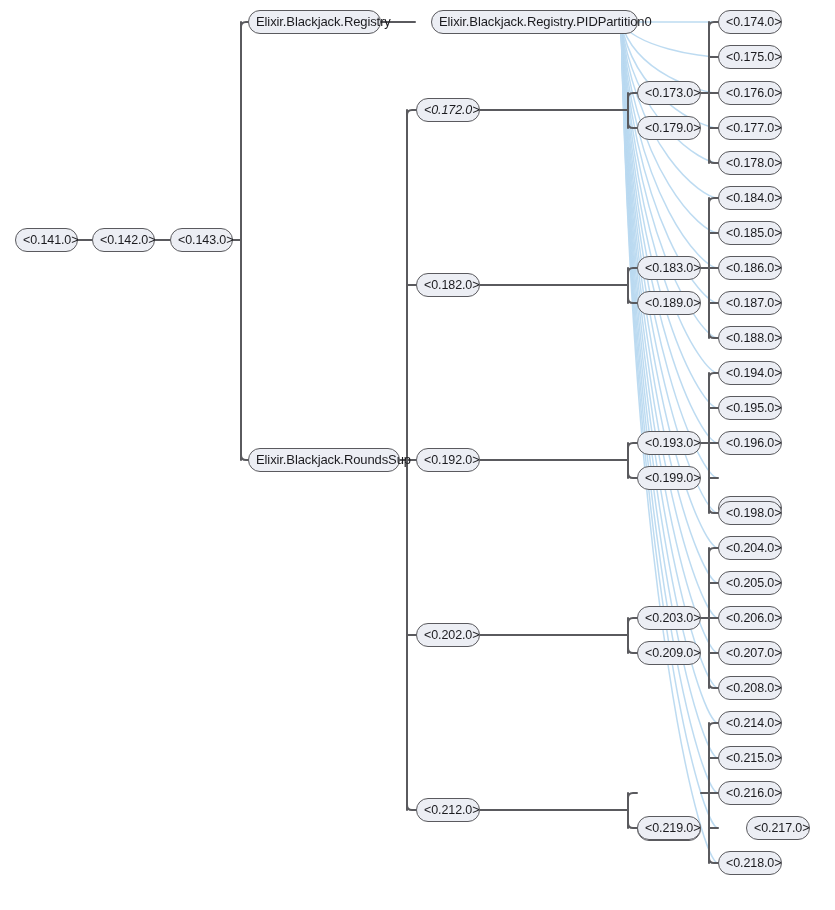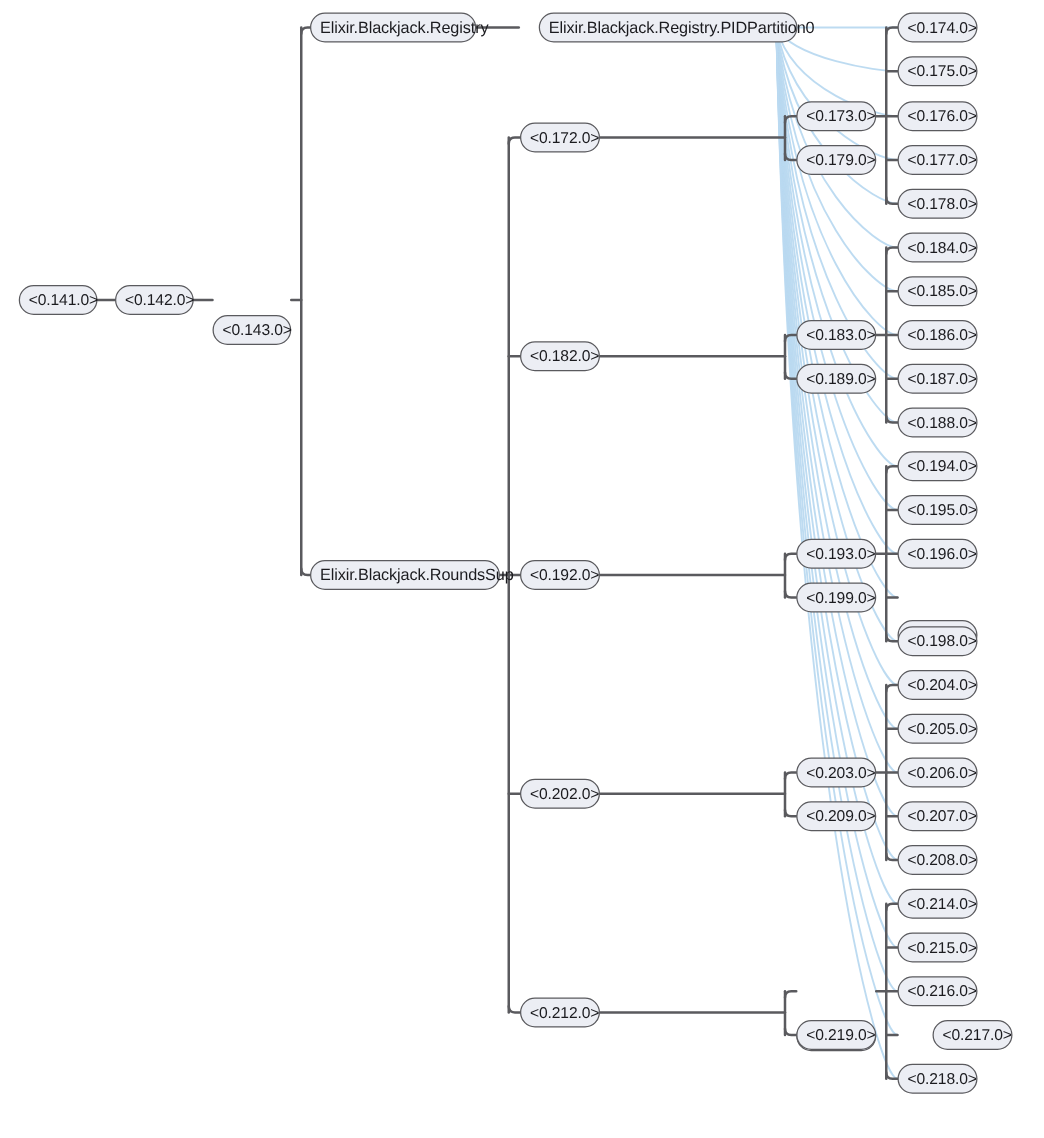--- a/index.html
+++ b/index.html
@@ -151,25 +151,25 @@
       <path d="M 709 723 V 863" fill="none" stroke="#5a5a5e" stroke-width="2" stroke-linecap="round" stroke-linejoin="round"></path>
       <path d="M 709 728 Q 709 723 714 723 H 718" fill="none" stroke="#5a5a5e" stroke-width="2" stroke-linecap="round" stroke-linejoin="round"></path>
       <path d="M 709 758 H 718" fill="none" stroke="#5a5a5e" stroke-width="2" stroke-linecap="round" stroke-linejoin="round"></path>
       <path d="M 709 793 H 718" fill="none" stroke="#5a5a5e" stroke-width="2" stroke-linecap="round" stroke-linejoin="round"></path>
       <path d="M 709 828 H 718" fill="none" stroke="#5a5a5e" stroke-width="2" stroke-linecap="round" stroke-linejoin="round"></path>
       <path d="M 709 858 Q 709 863 714 863 H 718" fill="none" stroke="#5a5a5e" stroke-width="2" stroke-linecap="round" stroke-linejoin="round"></path>
     </svg>
   <div id="node-layer">
       <div class="node" style="left: 15px; top: 228px; width: 63px;">&lt;0.141.0&gt;</div>
       <div class="node" style="left: 92px; top: 228px; width: 63px;">&lt;0.142.0&gt;</div>
-      <div class="node" style="left: 170px; top: 228px; width: 63px; margin-top: 24px;">&lt;0.143.0&gt;</div>
+      <div class="node" style="left: 170px; top: 228px; width: 63px;">&lt;0.143.0&gt;</div>
       <div class="node named" style="left: 248px; top: 10px; width: 133px;">Elixir.Blackjack.Registry</div>
       <div class="node named" style="left: 248px; top: 448px; width: 152px;">Elixir.Blackjack.RoundsSup</div>
       <div class="node named" style="left: 415px; top: 10px; width: 207px; margin-left: 16px;">Elixir.Blackjack.Registry.PIDPartition0</div>
-      <div class="node" style="left: 416px; top: 98px; width: 64px;">&lt;0.172.0&gt;</div>
+      <div class="node" style="left: 416px; top: 98px; width: 64px; font-style: italic;">&lt;0.172.0&gt;</div>
       <div class="node" style="left: 416px; top: 273px; width: 64px;">&lt;0.182.0&gt;</div>
       <div class="node" style="left: 416px; top: 448px; width: 64px;">&lt;0.192.0&gt;</div>
       <div class="node" style="left: 416px; top: 623px; width: 64px;">&lt;0.202.0&gt;</div>
       <div class="node" style="left: 416px; top: 798px; width: 64px;">&lt;0.212.0&gt;</div>
       <div class="node" style="left: 637px; top: 81px; width: 64px;">&lt;0.173.0&gt;</div>
       <div class="node" style="left: 637px; top: 116px; width: 64px;">&lt;0.179.0&gt;</div>
       <div class="node" style="left: 637px; top: 256px; width: 64px;">&lt;0.183.0&gt;</div>
       <div class="node" style="left: 637px; top: 291px; width: 64px;">&lt;0.189.0&gt;</div>
       <div class="node" style="left: 637px; top: 431px; width: 64px;">&lt;0.193.0&gt;</div>
       <div class="node" style="left: 637px; top: 466px; width: 64px;">&lt;0.199.0&gt;</div>

